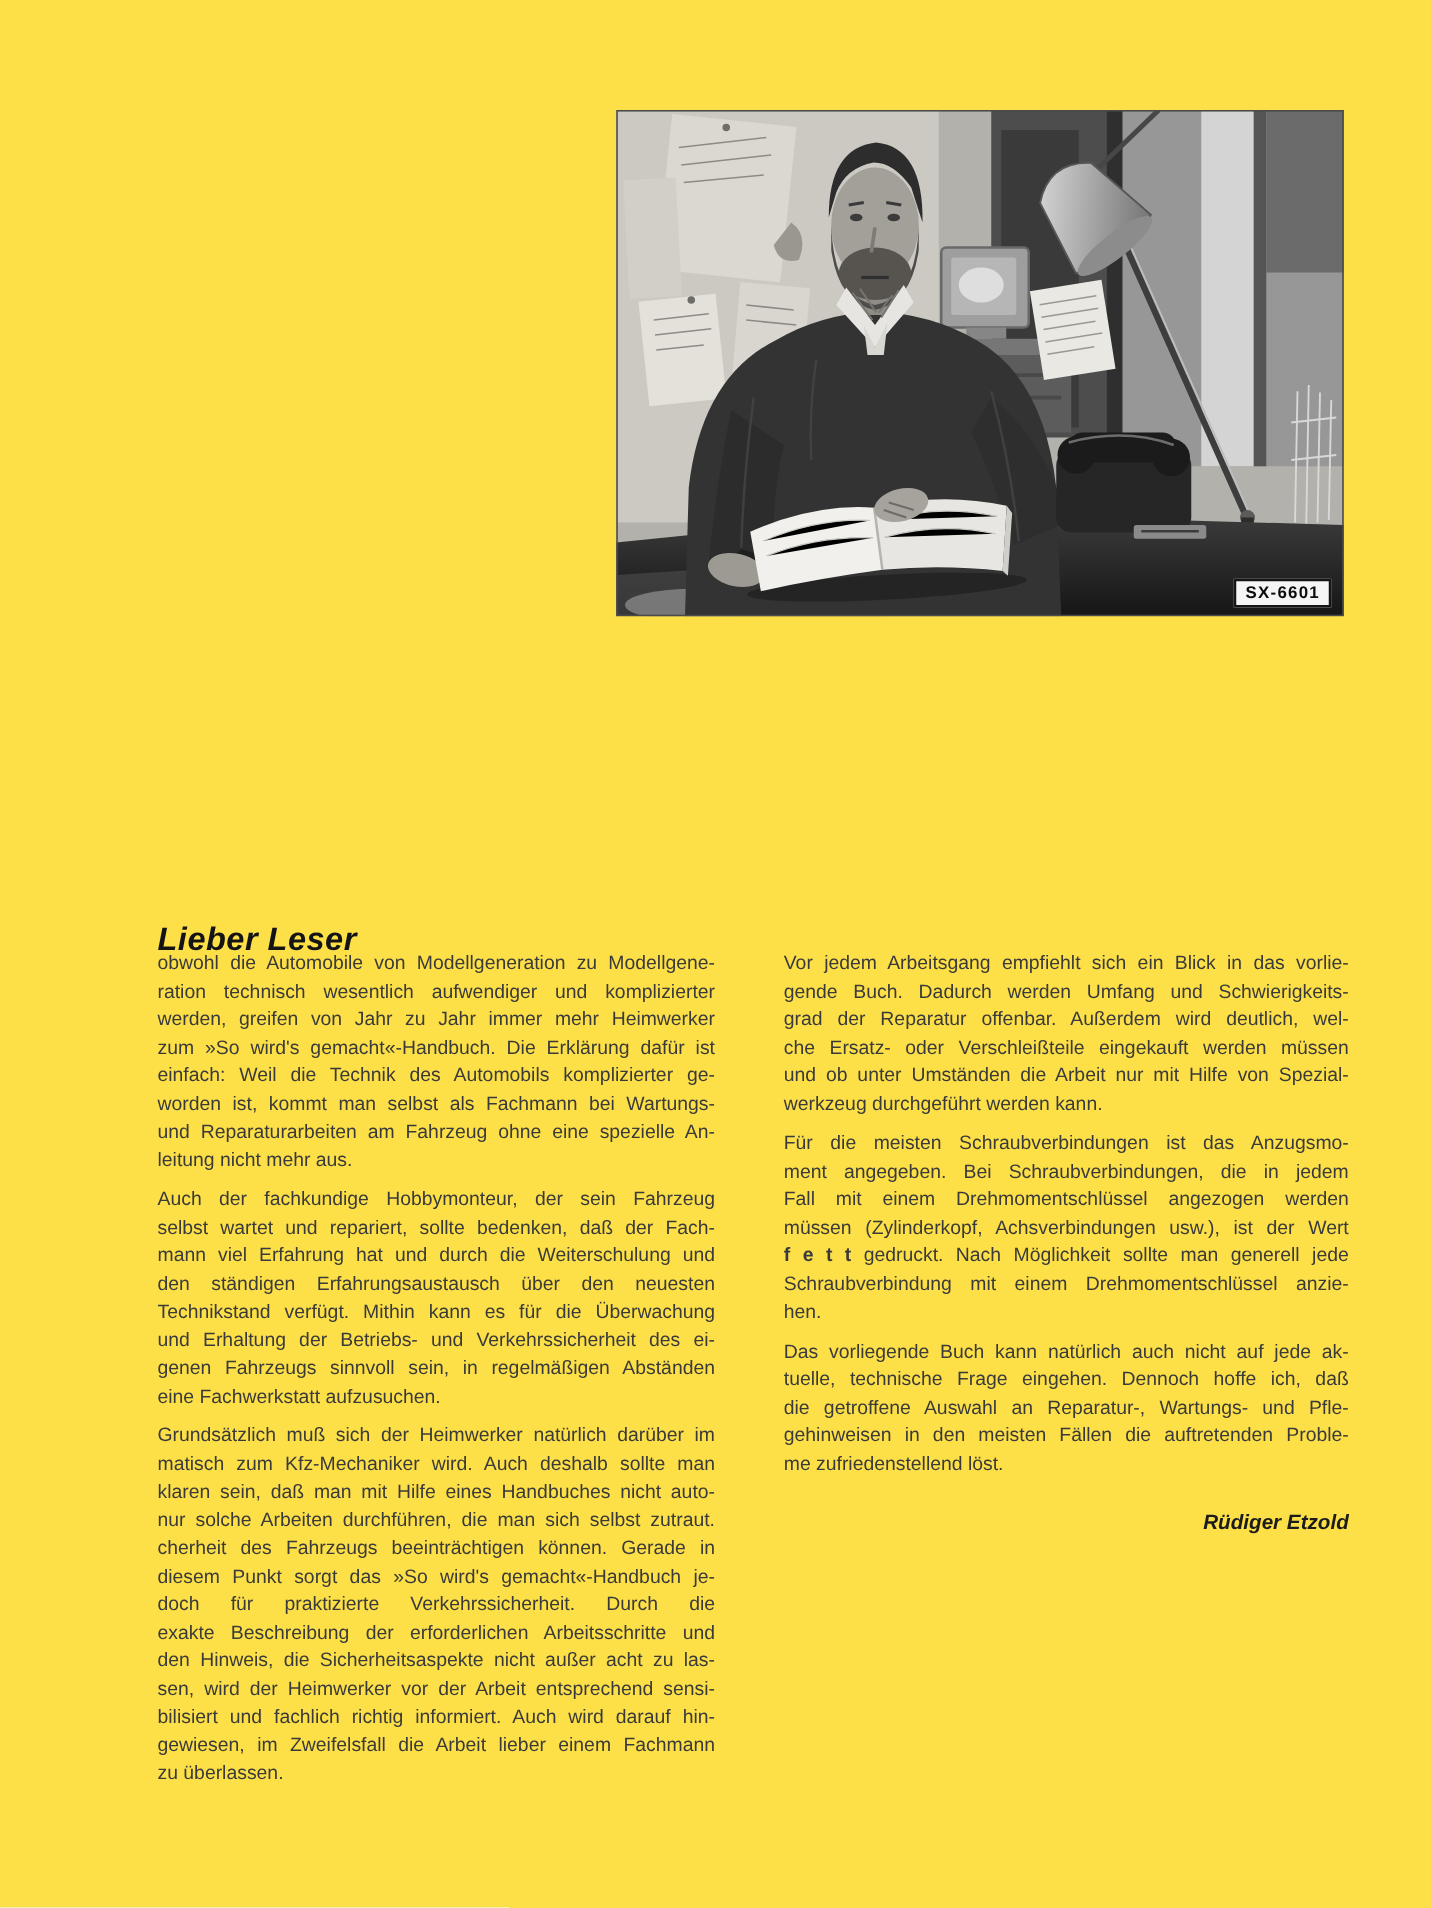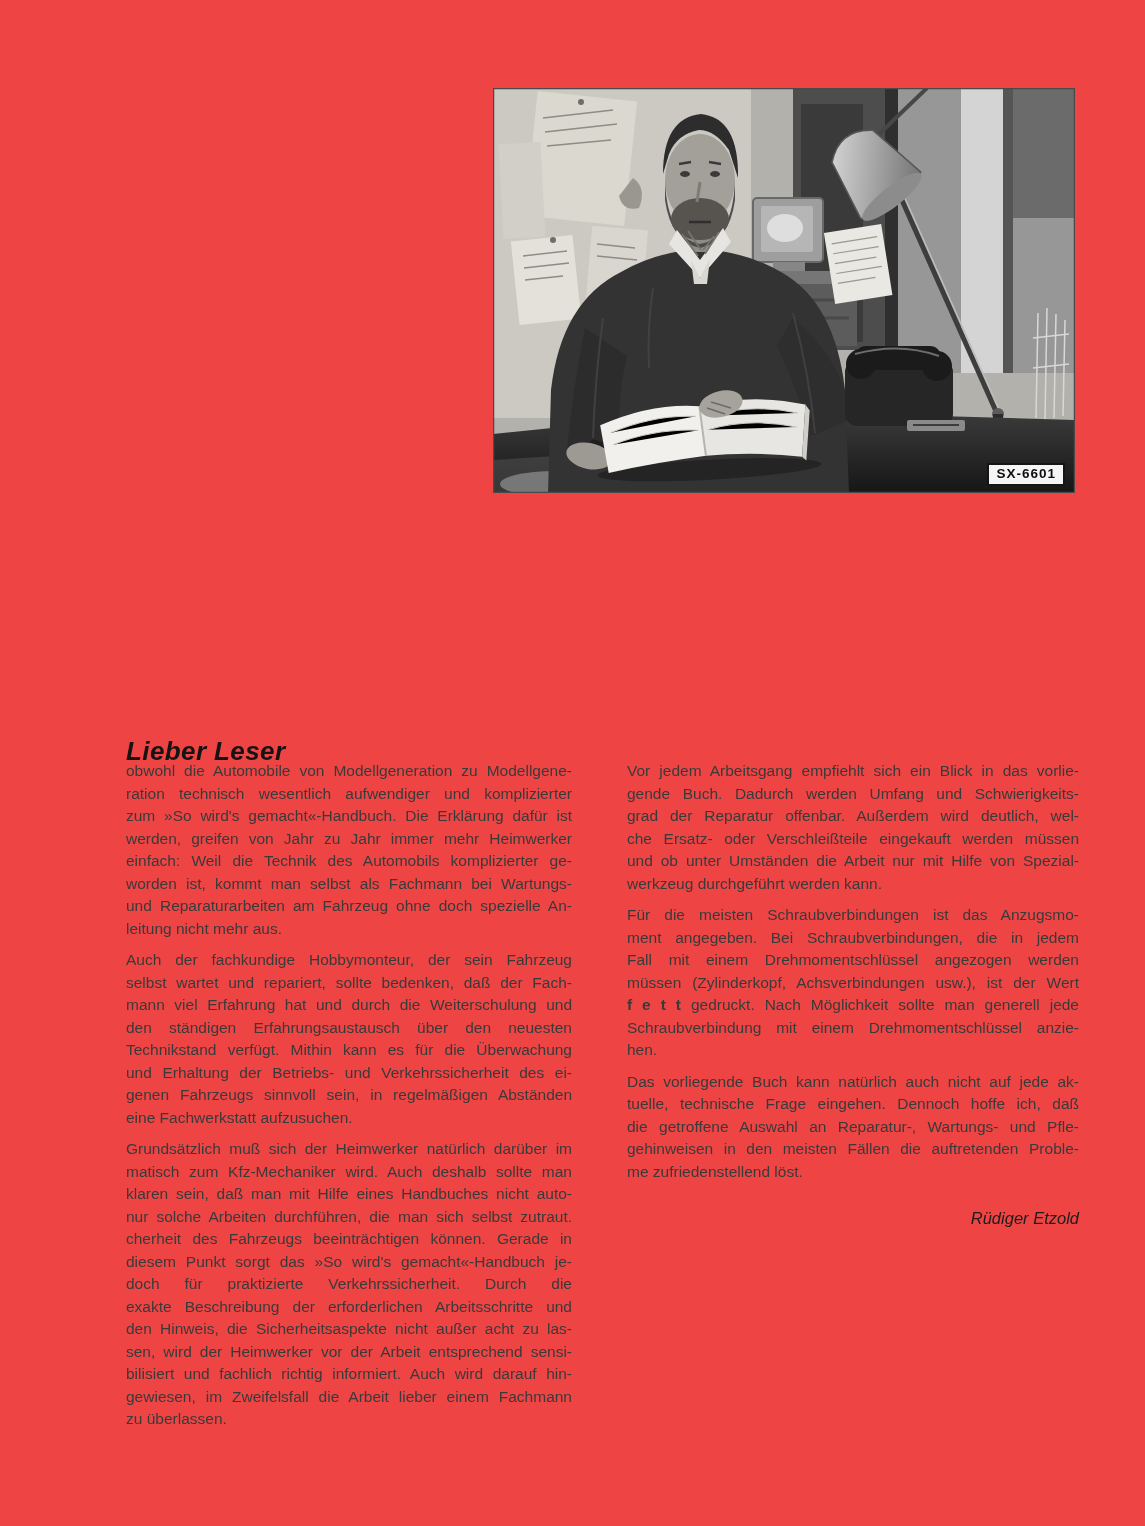--- a/index.html
+++ b/index.html
@@ -1,17 +1,17 @@
 <!DOCTYPE html>
 <html><head>
 <meta charset="utf-8">
 <style>
   html,body{margin:0;padding:0;background:#ffffff;}
   .page{
-    position:relative;width:1145px;height:1526px;background:#ef4444;overflow:hidden;
+    position:relative;width:1145px;height:1526px;background:#fde047;overflow:hidden;
     font-family:"Liberation Sans",sans-serif;
   }
   .photo{
     position:absolute;left:493px;top:88px;width:582px;height:405px;
   }
   .photo svg{display:block;width:100%;height:100%;}
   .photo-label{
     position:absolute;right:10px;bottom:7px;
     background:#f5f5f5;border:2px solid #151515;color:#0d0d0d;
     font-size:13.5px;font-weight:bold;letter-spacing:1px;
@@ -28,21 +28,21 @@
     font-size:15.5px;line-height:22.5px;color:#3a3a3a;
   }
   .col-left{left:126px;width:446px;}
   .col-right{left:627px;width:452px;}
   .para{margin:0 0 9px 0;}
   .line{text-align:justify;text-align-last:justify;}
   .line.last{text-align-last:left;}
   .bold{font-weight:bold;}
   .signature{
     margin-top:24px;text-align:right;
-    font-weight:normal;font-style:italic;color:#1c1c1c;font-size:16.5px;
+    font-weight:bold;font-style:italic;color:#1c1c1c;font-size:16.5px;
   }
 </style>
 </head>
 <body>
 
 <div class="page">
 
   <figure class="photo" style="margin:0">
     <svg viewBox="0 0 582 405" preserveAspectRatio="none">
       <defs>
@@ -209,25 +209,25 @@
     </svg>
     <figcaption class="photo-label">SX-6601</figcaption>
   </figure>
 
   <h1 class="heading" style="margin:0">Lieber Leser</h1>
 
   <div class="col col-left" id="col-left">
       <div class="para">
         <div class="line"><span>obwohl die Automobile von Modellgeneration zu Modellgene-</span></div>
         <div class="line"><span>ration technisch wesentlich aufwendiger und komplizierter</span></div>
+        <div class="line"><span>werden, greifen von Jahr zu Jahr immer mehr Heimwerker</span></div>
         <div class="line"><span>zum »So wird's gemacht«-Handbuch. Die Erklärung dafür ist</span></div>
-        <div class="line"><span>werden, greifen von Jahr zu Jahr immer mehr Heimwerker</span></div>
         <div class="line"><span>einfach: Weil die Technik des Automobils komplizierter ge-</span></div>
         <div class="line"><span>worden ist, kommt man selbst als Fachmann bei Wartungs-</span></div>
-        <div class="line"><span>und Reparaturarbeiten am Fahrzeug ohne doch spezielle An-</span></div>
+        <div class="line"><span>und Reparaturarbeiten am Fahrzeug ohne eine spezielle An-</span></div>
         <div class="line last"><span>leitung nicht mehr aus.</span></div>
       </div>
       <div class="para">
         <div class="line"><span>Auch der fachkundige Hobbymonteur, der sein Fahrzeug</span></div>
         <div class="line"><span>selbst wartet und repariert, sollte bedenken, daß der Fach-</span></div>
         <div class="line"><span>mann viel Erfahrung hat und durch die Weiterschulung und</span></div>
         <div class="line"><span>den ständigen Erfahrungsaustausch über den neuesten</span></div>
         <div class="line"><span>Technikstand verfügt. Mithin kann es für die Überwachung</span></div>
         <div class="line"><span>und Erhaltung der Betriebs- und Verkehrssicherheit des ei-</span></div>
         <div class="line"><span>genen Fahrzeugs sinnvoll sein, in regelmäßigen Abständen</span></div>

